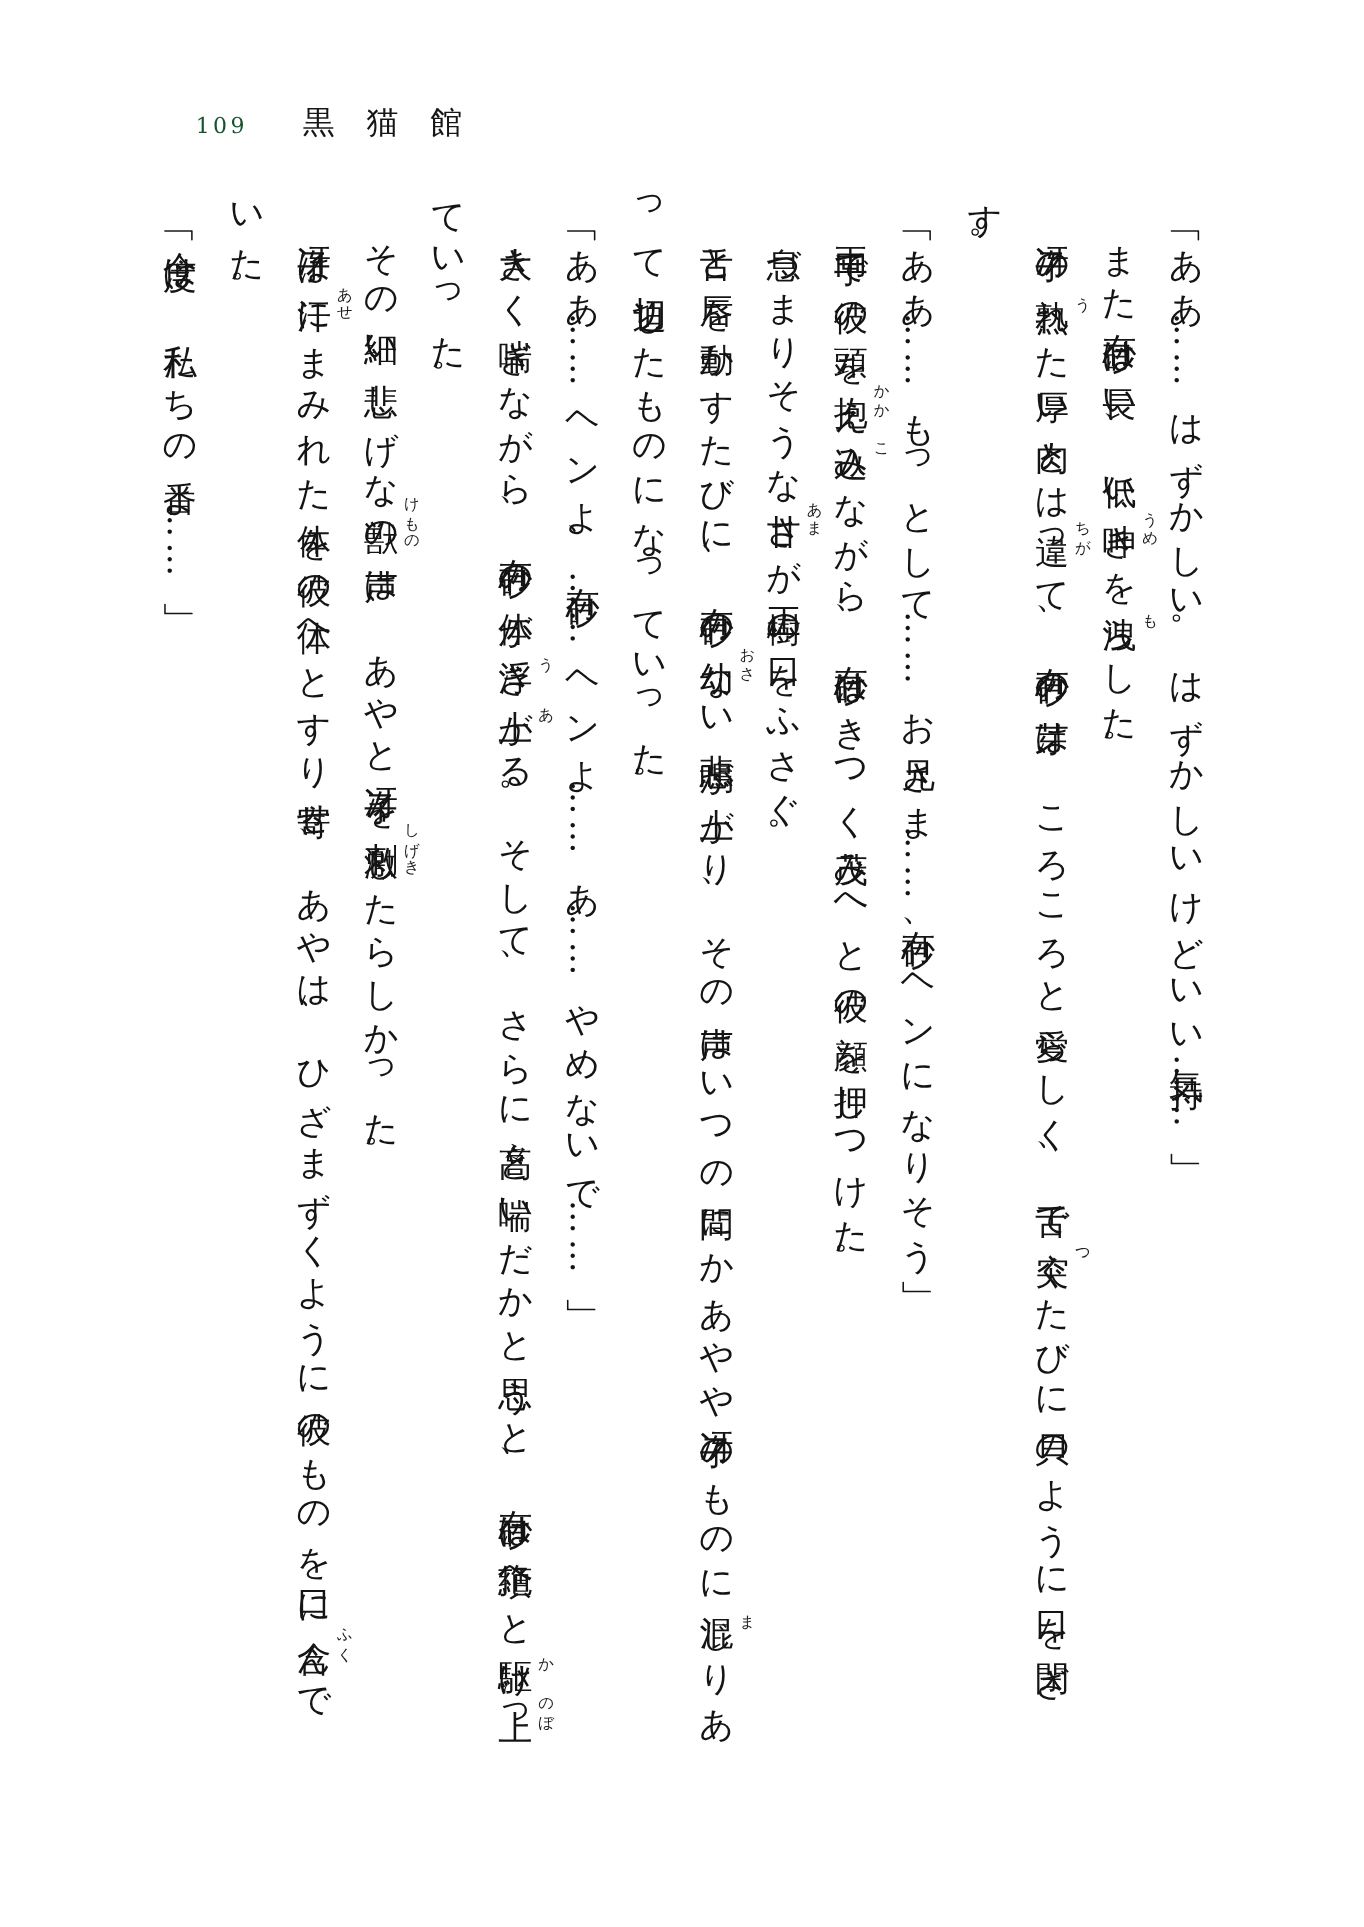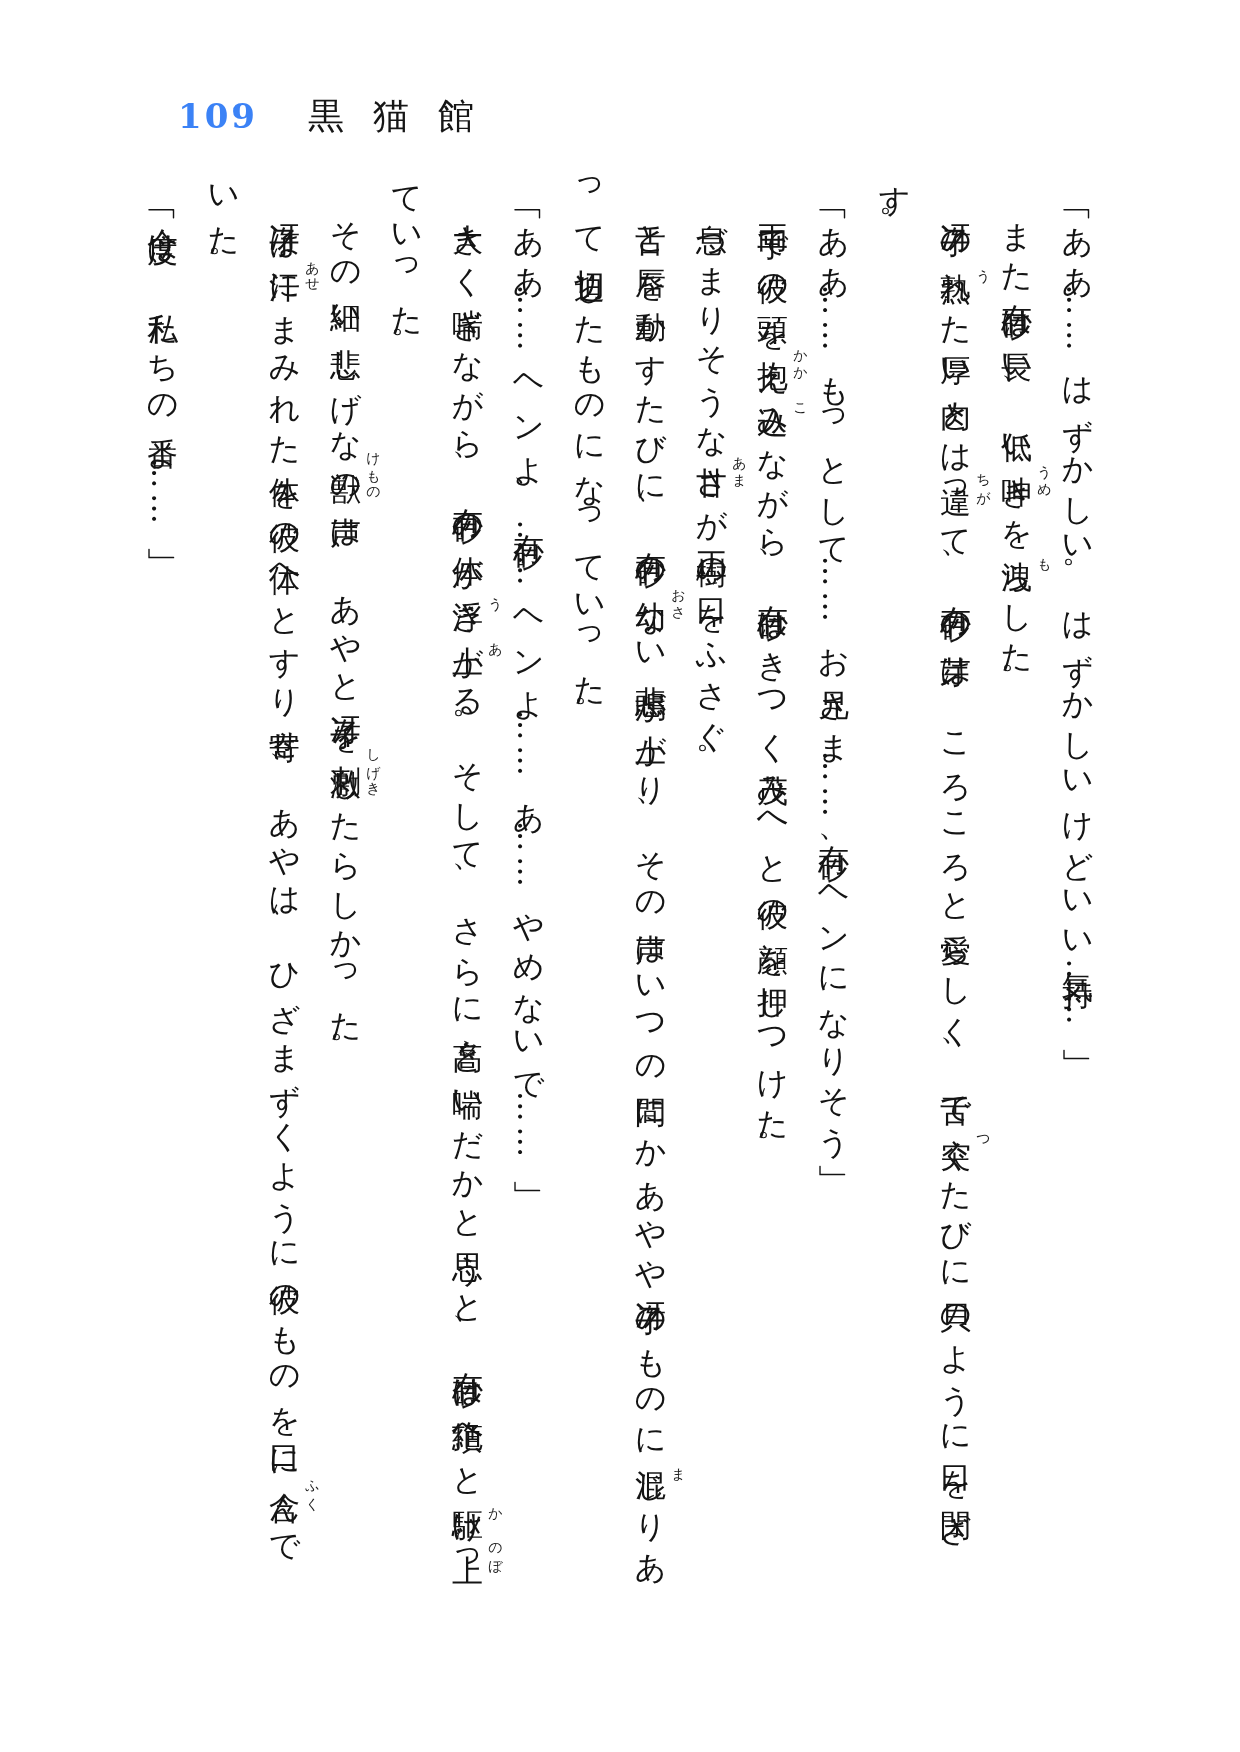--- a/index.html
+++ b/index.html
@@ -18,29 +18,28 @@
   }
   
   .header {
     position: absolute;
     top: 92px;
     left: 178px;
     height: 36px;
     white-space: nowrap;
   }
   .pagenum {
-    font-size: 34px;
+    font-size: 20px;
     letter-spacing: 3px;
-    color: #3b82f6;
-    font-weight: bold;
+    color: #14532d;
   }
   .running-title {
     display: inline-block;
     margin-left: 50px;
-    font-size: 36px;
+    font-size: 29px;
     letter-spacing: 29px;
     color: #161616;
   }
   
   .text-block {
     position: absolute;
     top: 164px;
     right: 132px;
     height: 1420px;              
     writing-mode: vertical-rl;

